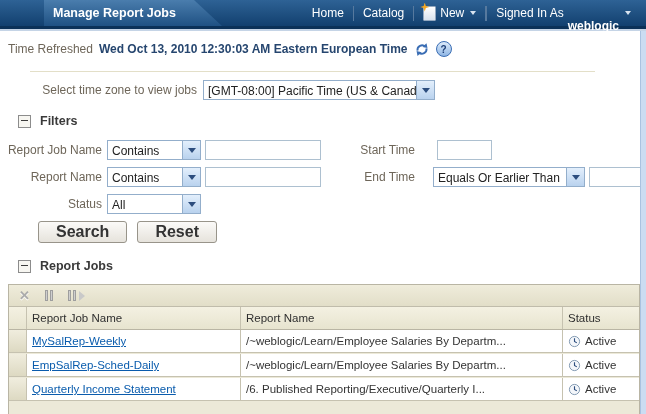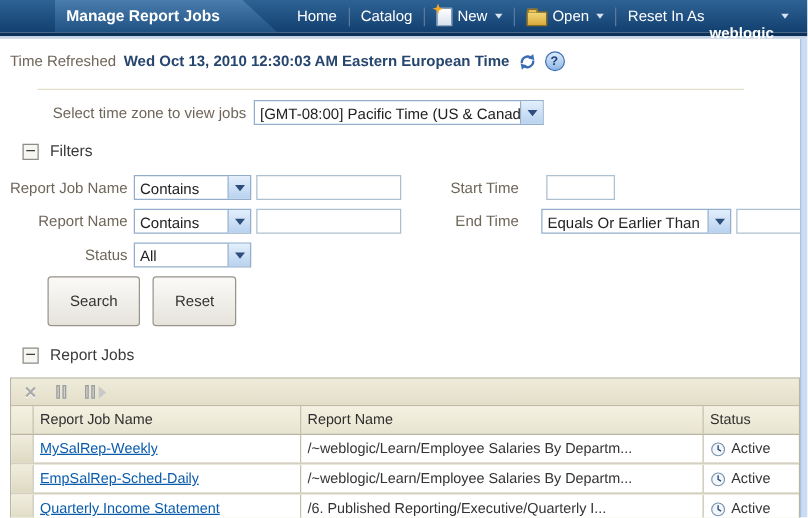--- a/index.html
+++ b/index.html
@@ -35,33 +35,33 @@
   
   .tz-row{margin-top:8px;display:flex;align-items:center;}
   .tz-label{width:197px;text-align:right;color:#6e6659;}
   .sel{height:20px;border:1px solid #93aecb;background:#fff;display:flex;align-items:stretch;box-sizing:border-box;cursor:pointer;}
   .sel .val{flex:1;padding:1px 4px 0;color:#222;white-space:nowrap;overflow:hidden;display:flex;align-items:center;}
   .sel .btn{width:17px;background:linear-gradient(#e3effc,#b9d2ee);border-left:1px solid #93aecb;display:flex;align-items:center;justify-content:center;}
   .tri{width:0;height:0;border-left:4px solid transparent;border-right:4px solid transparent;border-top:5px solid #2c4d7e;}
   .sec-h{display:flex;align-items:center;gap:9px;margin:14px 0 0 18px;}
   .collapse-box{width:11px;height:11px;border:1px solid #8c8c8c;background:#f7f6f1;position:relative;cursor:pointer;}
   .collapse-box::after{content:"";position:absolute;left:2px;right:2px;top:4px;height:1px;background:#3c3c3c;}
-  .sec-title{font-weight:normal;color:#3a3a3a;font-size:12.5px;}
+  .sec-title{font-weight:bold;color:#3a3a3a;font-size:12.5px;}
   .filters-grid{margin-top:12px;}
   .f-row{display:flex;align-items:center;margin-bottom:7px;}
   .f-label{width:102px;text-align:right;color:#6e6659;margin-right:5px;}
   .f-label2{width:92px;text-align:right;color:#6e6659;margin-right:18px;margin-left:2px;}
   .sel-op{width:94px;}
   .sel-time{width:152px;}
   .txt{height:20px;border:1px solid #adc0d0;box-sizing:border-box;background:#fff;font-family:inherit;font-size:12px;padding:0 3px;}
   .txt-left{width:116px;margin-left:4px;}
   .txt-right{width:55px;margin-left:4px;}
   .btn-row{margin:6px 0 0 38px;display:flex;gap:10px;}
-  .std-btn{height:40px;padding:0 17px;font-size:12px;color:#333;background:linear-gradient(#fbfaf8,#e6e3dc);
-           border:1px solid #98948a;border-radius:3px;font-family:inherit;cursor:pointer;}
+  .std-btn{height:22px;padding:0 17px;font-size:16px;color:#333;background:linear-gradient(#fbfaf8,#e6e3dc);
+           border:1px solid #98948a;border-radius:3px;font-family:inherit;cursor:pointer;font-weight:bold;}
   
   .table-wrap{margin:11px 6px 0 8px;border:1px solid #b9b5a4;background:#ece9d8;height:200px;box-sizing:border-box;display:flex;flex-direction:column;}
   .tbl-toolbar{height:21px;background:linear-gradient(#efecdb,#e2dec8);border-bottom:1px solid #c0bcab;
                display:flex;align-items:center;gap:15px;padding-left:10px;flex:none;}
   .tool{display:flex;align-items:center;gap:2px;cursor:default;}
   .icon-x{color:#ababab;font-size:13px;font-weight:bold;text-shadow:0 1px 0 #fff;line-height:1;}
   .bar{width:3px;height:11px;background:#cfcfcf;border:1px solid #9e9e9e;box-sizing:border-box;}
   .play-tri{width:0;height:0;border-top:5px solid transparent;border-bottom:5px solid transparent;border-left:6px solid #c9c9c9;margin-left:1px;}
   .hdr-row{display:flex;height:22px;background:linear-gradient(#f4f1e2,#e7e4cf);border-bottom:1px solid #b9b5a4;
            font-size:11.5px;color:#2f2f2f;flex:none;}
@@ -92,28 +92,23 @@
     </div>
     <div class="sep"></div>
     <div class="item">
       <span class="doc-icon">
           <span class="spark"></span>
         </span>
       <span>New</span>
       <span class="chev"></span>
     </div>
     <div class="sep"></div>
-    <div class="item">
-      <span class="folder"></span>
-      <span>Open</span>
-      <span class="chev"></span>
-    </div>
-    <div class="sep"></div>
-    <div class="item">
-      <span>Reset In As</span>
+    <div class="sep"></div>
+    <div class="item">
+      <span>Signed In As</span>
       <span class="bold">weblogic</span>
       <span class="chev"></span>
     </div>
   </div>
 </div>
 <div class="edge1"></div>
 <div class="edge2"></div>
 
 <div class="scroll-strip"></div>
 

